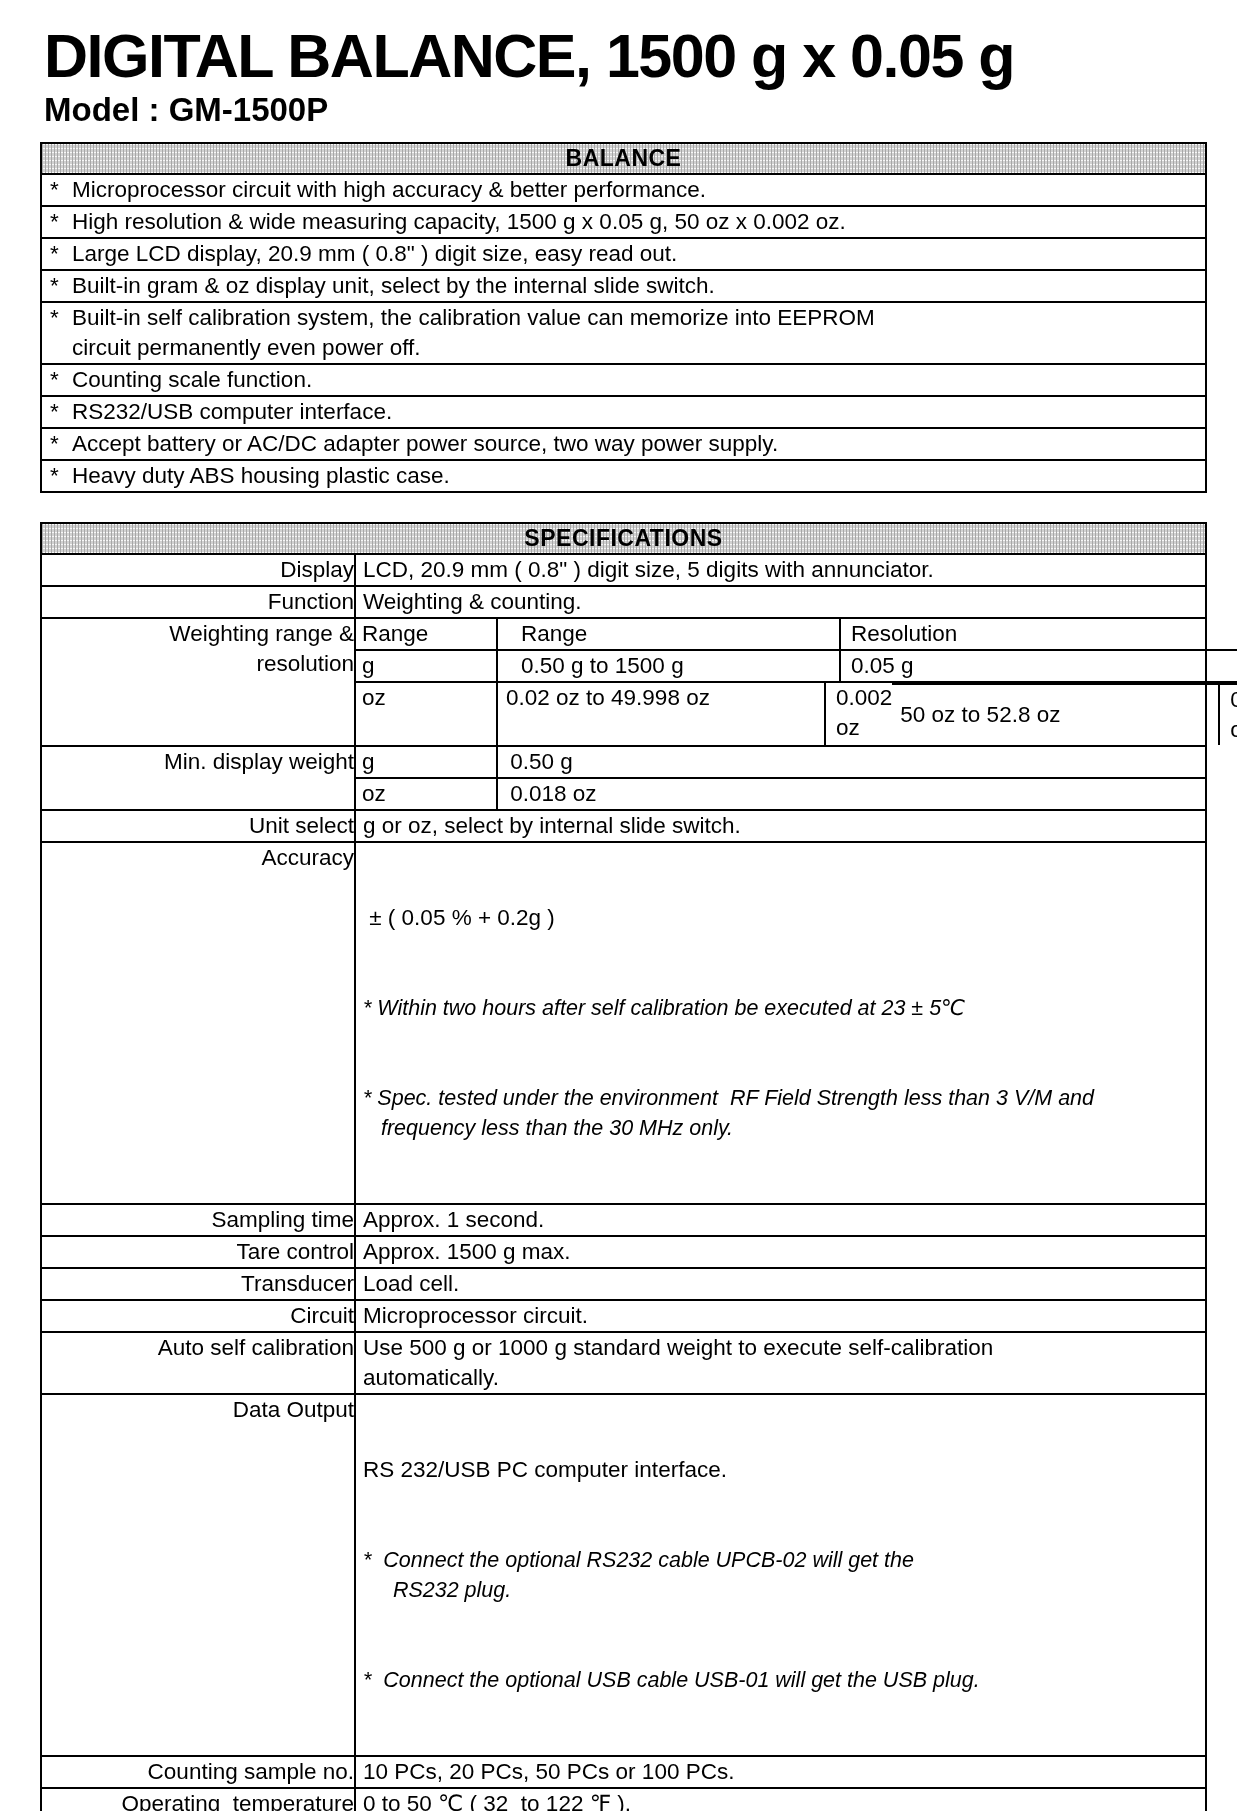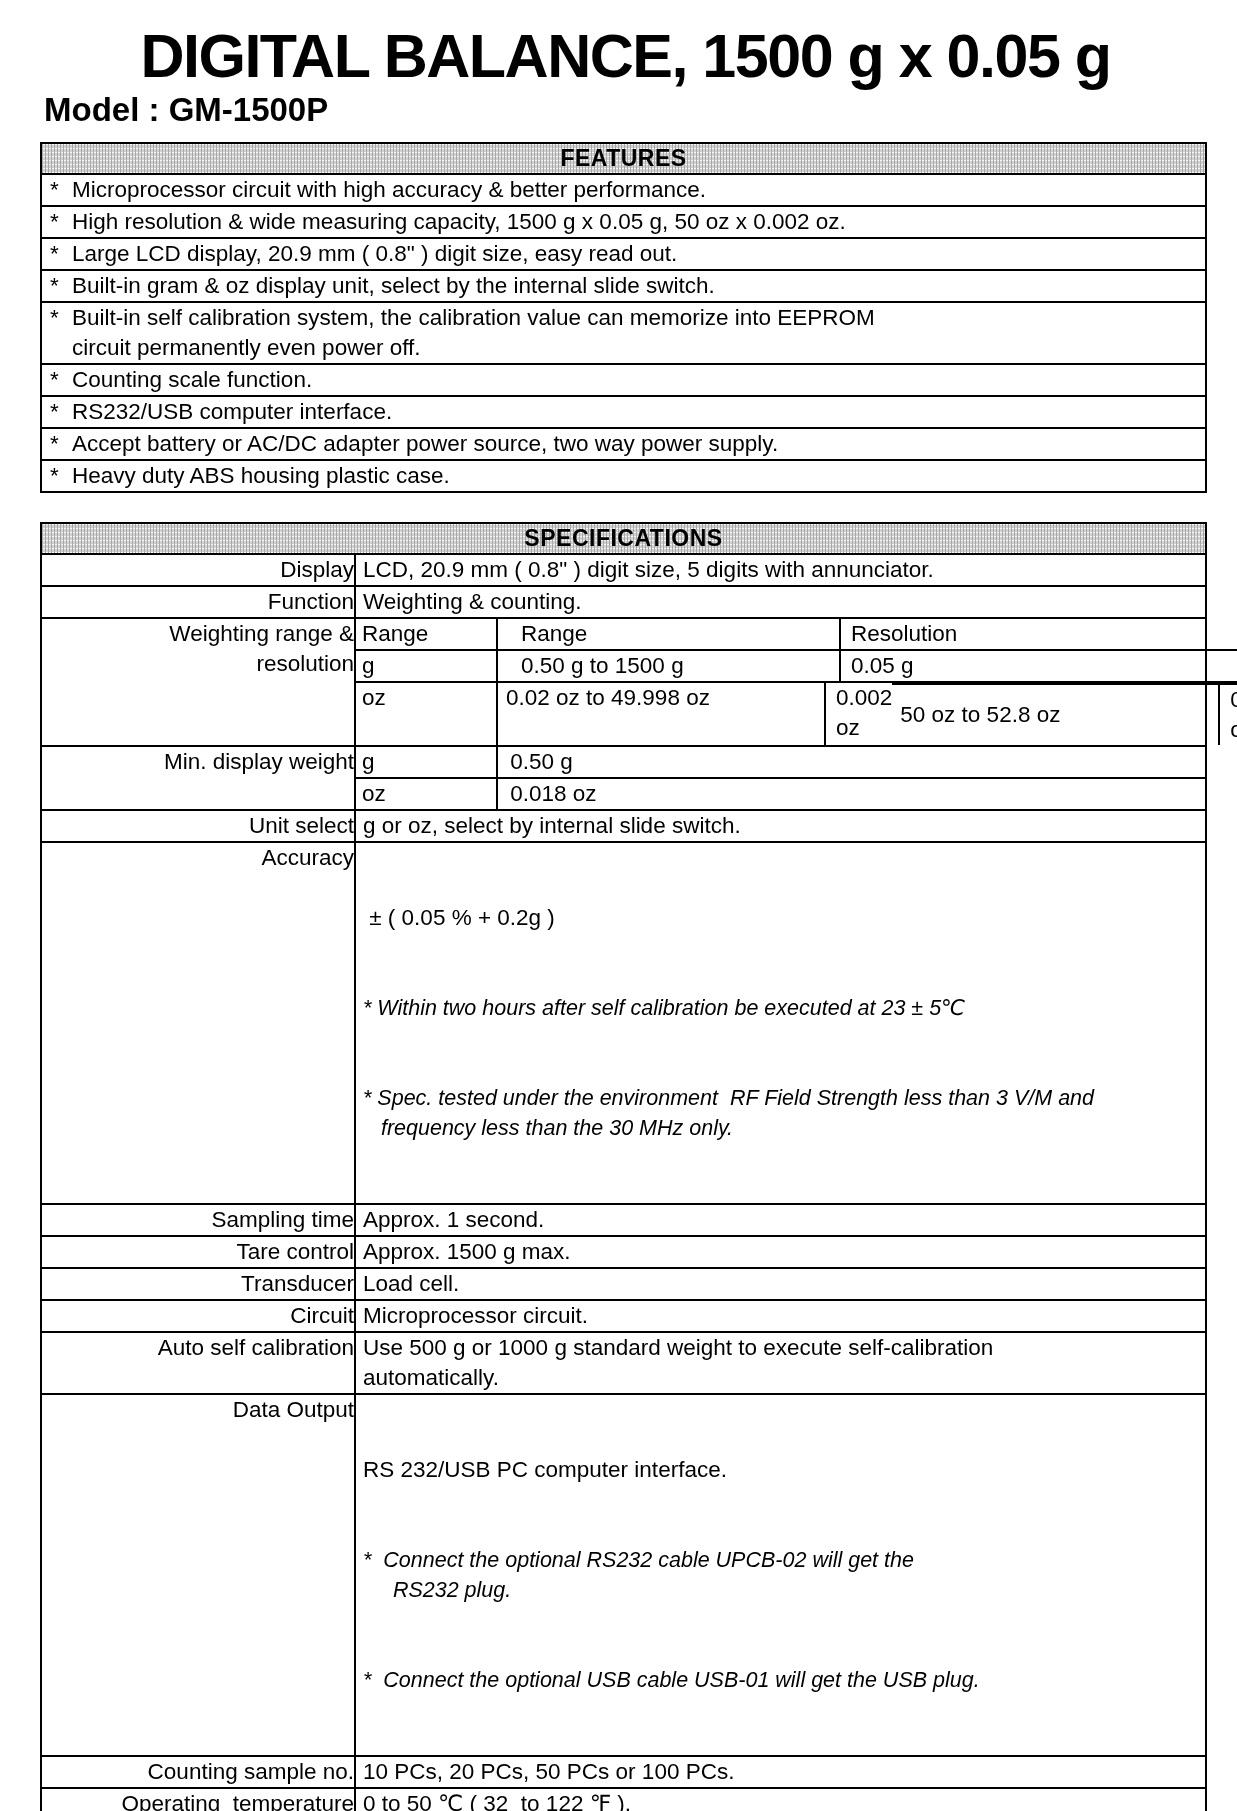--- a/index.html
+++ b/index.html
@@ -7,21 +7,21 @@
     width:1237px;height:1811px;
     font-family:"Liberation Sans","DejaVu Sans",sans-serif;
     color:#000;
     -webkit-font-smoothing:antialiased;
     overflow:hidden;
   }
   .doc{width:1167px;margin-left:40px;}
 
   h1.title{
     font-size:61px;line-height:64px;font-weight:bold;
-    margin:24px 0 0 4px;letter-spacing:-1.5px;white-space:pre;text-align:center;
+    margin:24px 0 0 4px;letter-spacing:-1.5px;white-space:pre;
   }
   .model{
     font-size:33px;line-height:38px;font-weight:bold;
     margin:3px 0 0 4px;white-space:pre;
   }
 
   .sheet{border:2px solid #000;margin-top:13px;}
   .sheet.specs{margin-top:29px;}
 
   .thead{
@@ -67,21 +67,21 @@
 </style>
 </head>
 <body>
 
 <div class="doc">
 
   <h1 class="title">DIGITAL BALANCE, 1500 g x 0.05 g</h1>
   <div class="model">Model : GM-1500P</div>
 
   <div class="sheet features">
-    <div class="thead">FEATURES</div>
+    <div class="thead">BALANCE</div>
 
     <div class="frow">
       <span class="bullet">*</span>
       <div class="ftext">Microprocessor circuit with high accuracy &amp; better performance.</div>
     </div>
     <div class="frow">
       <span class="bullet">*</span>
       <div class="ftext">High resolution &amp; wide measuring capacity, 1500 g x 0.05 g, 50 oz x 0.002 oz.</div>
     </div>
     <div class="frow">

